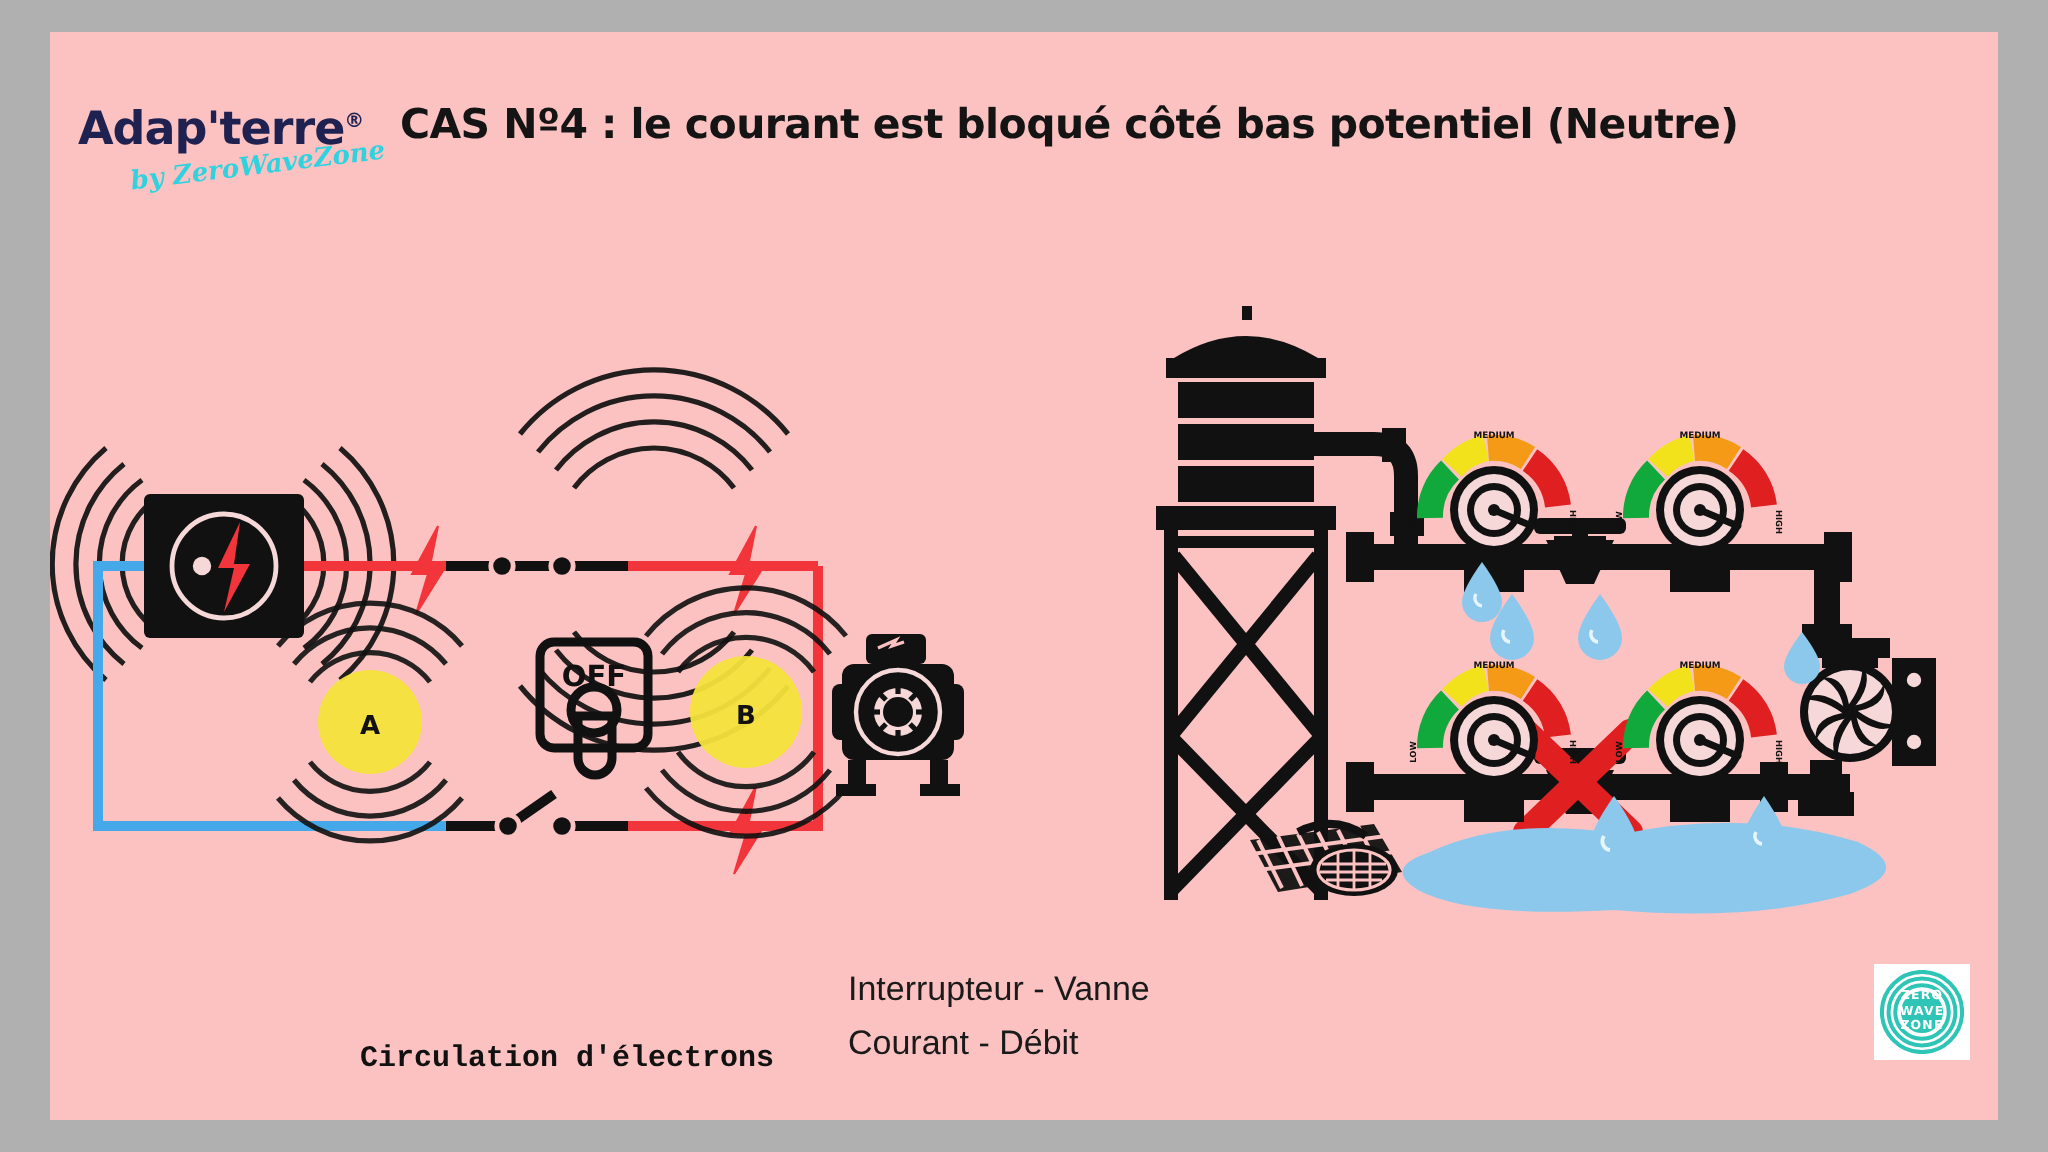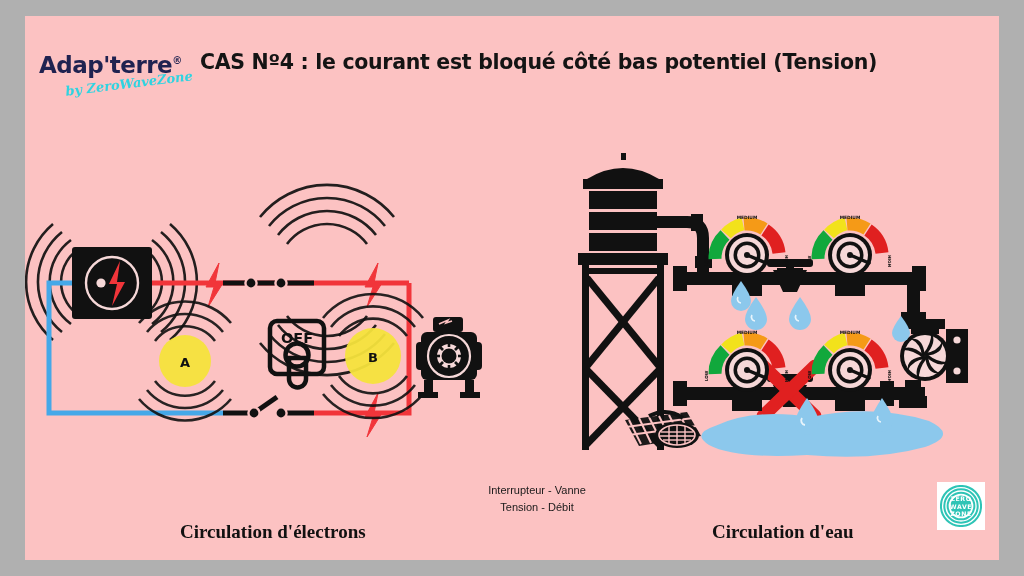--- a/index.html
+++ b/index.html
@@ -29,28 +29,28 @@
     transform:rotate(-7deg);white-space:nowrap;
   }
   .title{
     position:absolute;left:175px;top:34px;width:700px;
     font-family:"DejaVu Sans", sans-serif;
     font-weight:bold;font-size:20.5px;color:#141414;
     letter-spacing:-0.3px;white-space:nowrap;
   }
   
   .caption{
-    position:absolute;font-family:Liberation Serif, serif;
-    font-weight:bold;font-size:19px;color:#111;white-space:nowrap;
+    position:absolute;font-family:Liberation Mono, monospace;
+    font-weight:bold;font-size:15px;color:#111;white-space:nowrap;
   }
   .cap-left{left:155px;top:505px;}
   .cap-right{left:687px;top:505px;}
   .analogy{
     position:absolute;left:399px;top:466px;width:226px;
-    text-align:center;font-size:11px;color:#1a1a1a;line-height:1.58;
+    text-align:left;font-size:17px;color:#1a1a1a;line-height:1.58;
   }
   
   .zwz{
     position:absolute;left:912px;top:466px;width:48px;height:48px;
     background:#fff;border:3px solid #fff;box-sizing:border-box;
   }
   .zwz-inner{position:relative;width:100%;height:100%;overflow:hidden;background:#fff;}
   .zwz-txt{
     position:absolute;left:0;right:0;top:50%;transform:translateY(-50%);
     text-align:center;font-family:"DejaVu Sans", sans-serif;
@@ -64,21 +64,21 @@
 </head>
 <body>
 
 <div class="slide">
 
   <div class="logo">
     <div class="logo-main"><span>Adap'terre</span><span class="logo-reg">®</span></div>
     <div class="logo-sub">by ZeroWaveZone</div>
   </div>
 
-  <div class="title">CAS Nº4 : le courant est bloqué côté bas potentiel (Tension)</div>
+  <div class="title">CAS Nº4 : le courant est bloqué côté bas potentiel (Neutre)</div>
 
   <svg class="canvas" viewBox="0 0 974 544">
     <defs>
 
       <g id="waveArc"></g>
     </defs>
 
     <g fill="none" stroke="#111" stroke-width="2.6" opacity="0.92">
       <path d="M55,232 A40,40 0 0 0 55,300"></path>
       <path d="M46,224 A52,52 0 0 0 46,308"></path>
@@ -394,25 +394,24 @@
         <line x1="644" y1="410" x2="644" y2="428"></line>
         <line x1="652" y1="409" x2="652" y2="429"></line>
         <line x1="660" y1="410" x2="660" y2="428"></line>
       </g>
       <path d="M624,400 q18,-9 34,2" fill="none" stroke="#111" stroke-width="4"></path>
     </g>
 
   </svg>
 
   <div class="caption cap-left">Circulation d'électrons</div>
-  <div class="caption cap-right">Circulation d'eau</div>
 
   <div class="analogy">
     <div>Interrupteur - Vanne</div>
-    <div>Tension - Débit</div>
+    <div>Courant - Débit</div>
   </div>
 
   <div class="zwz">
     <div class="zwz-inner">
       <svg viewBox="0 0 44 44" width="42" height="42">
         <g fill="none" stroke="#2ec4b6" stroke-width="2.1">
           <circle cx="22" cy="22" r="21"></circle>
           <circle cx="22" cy="22" r="17.5"></circle>
           <circle cx="22" cy="22" r="14"></circle>
         </g>

